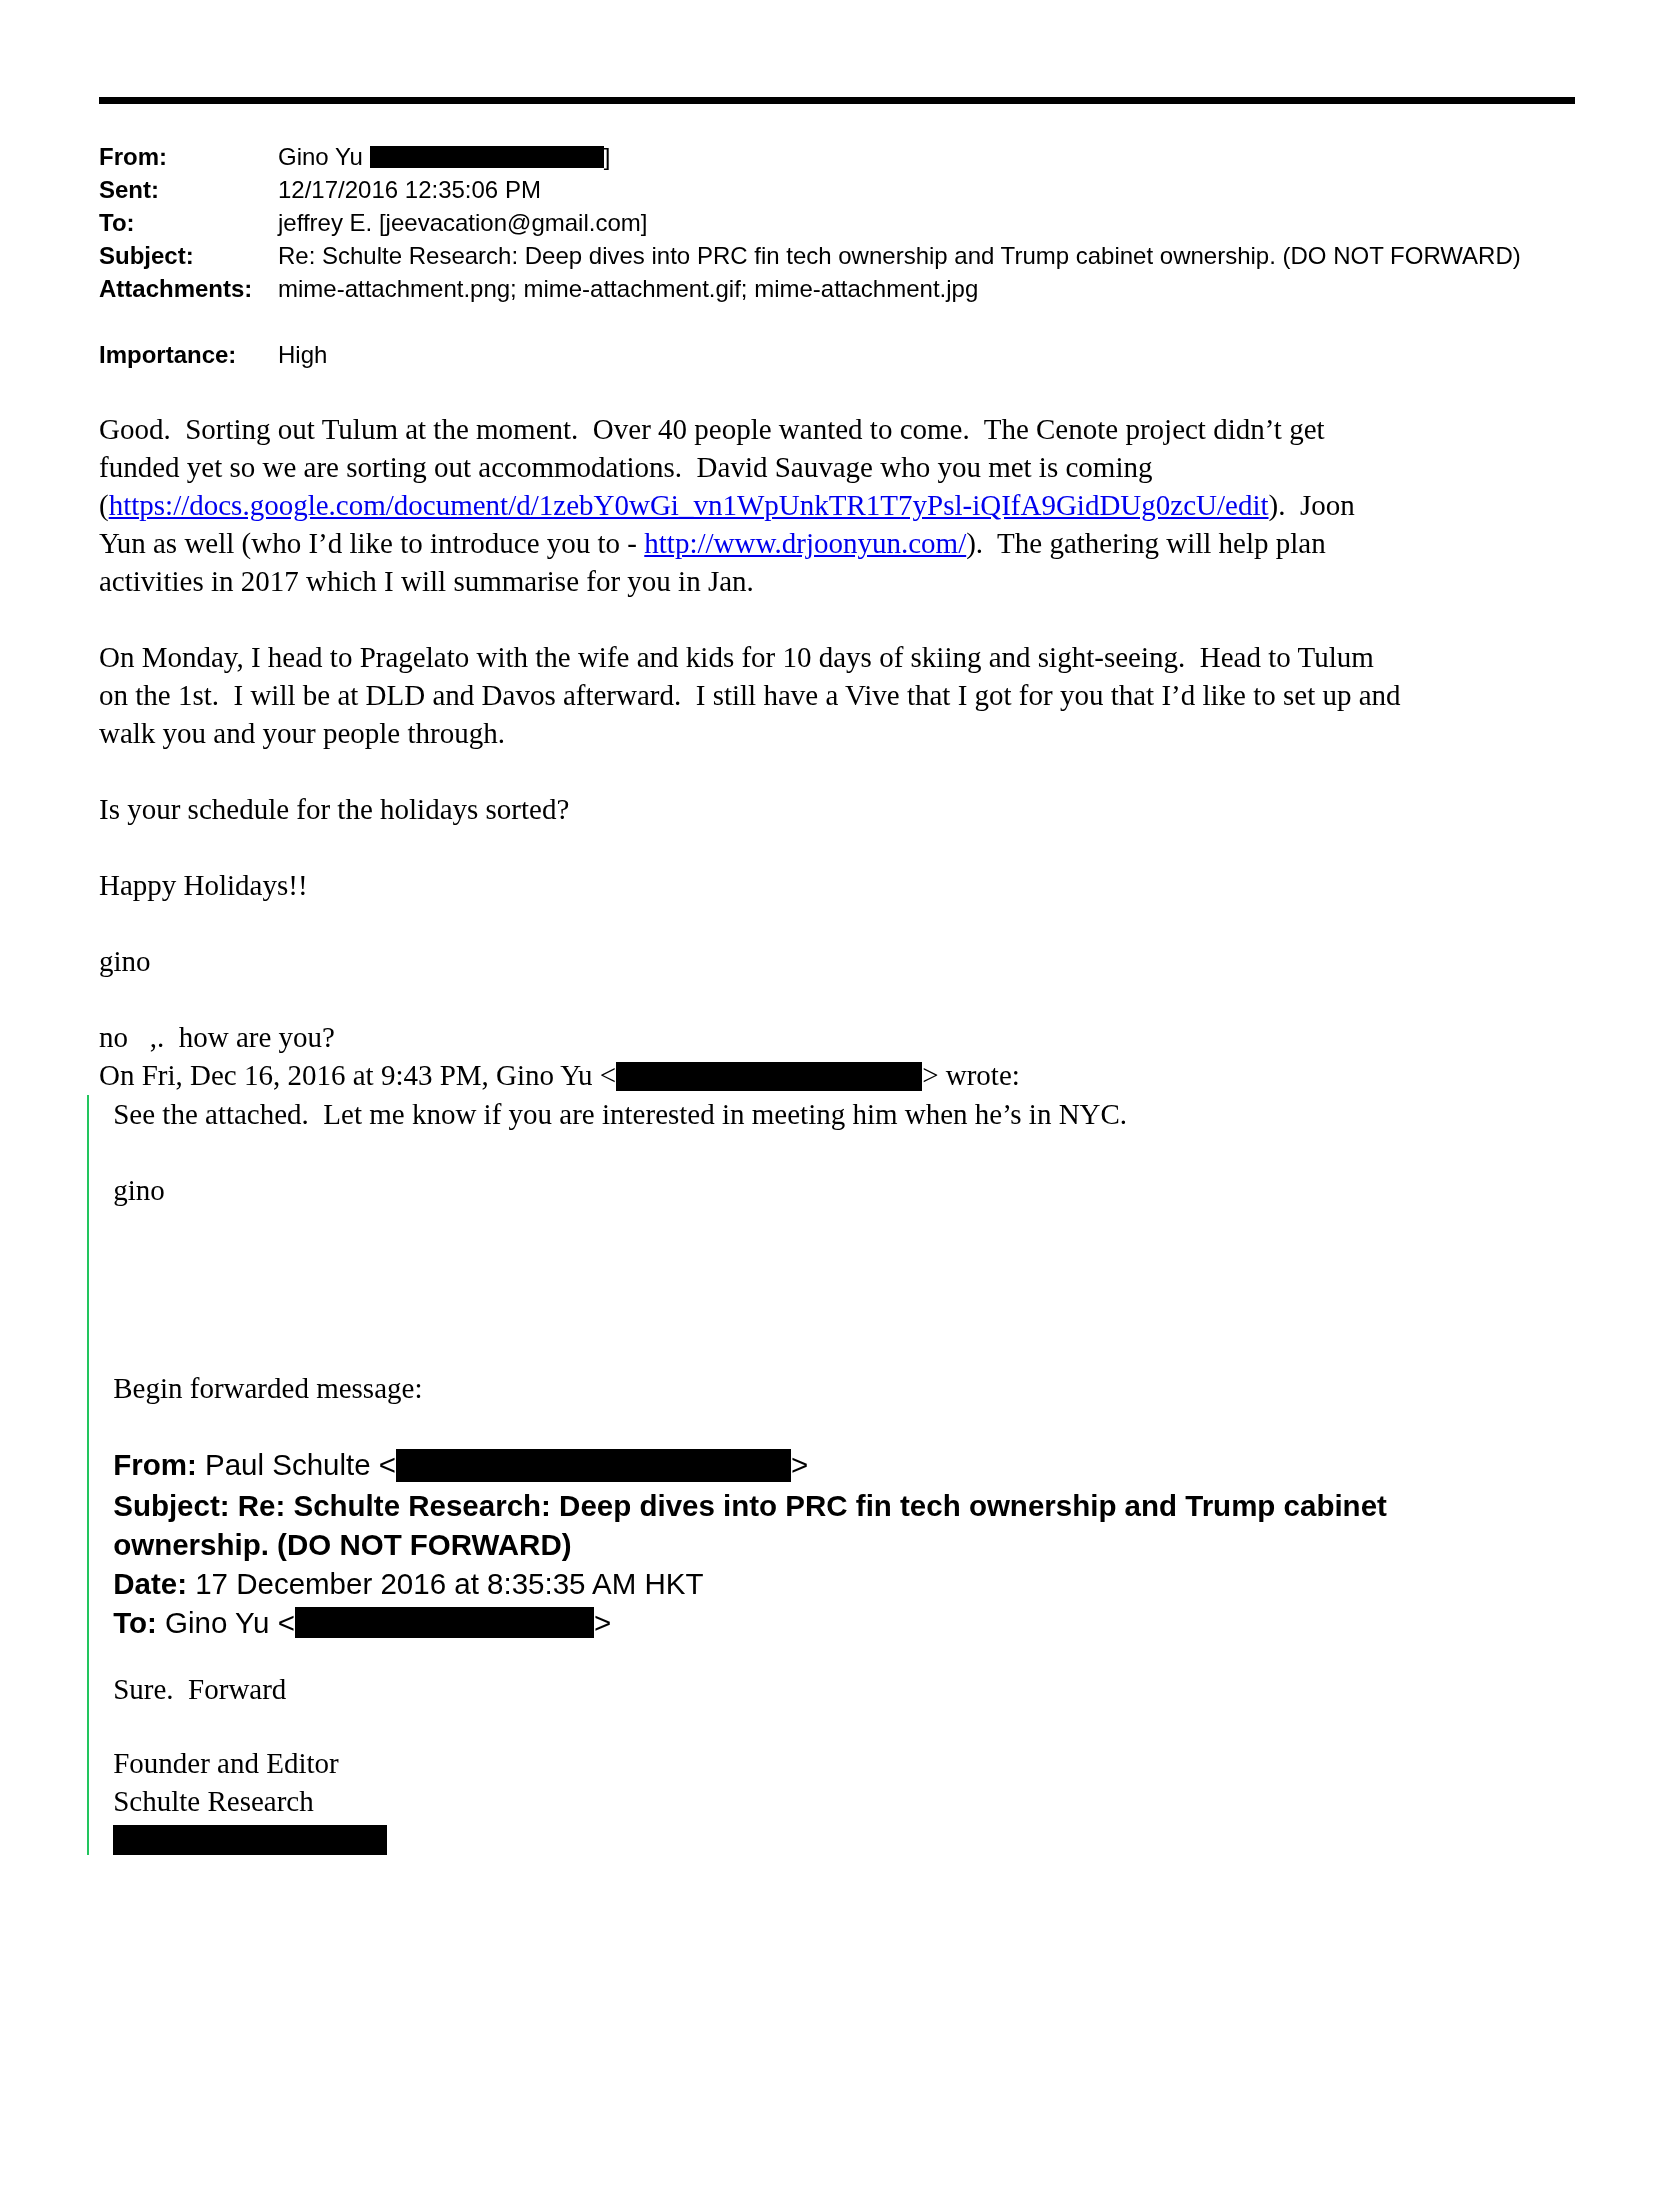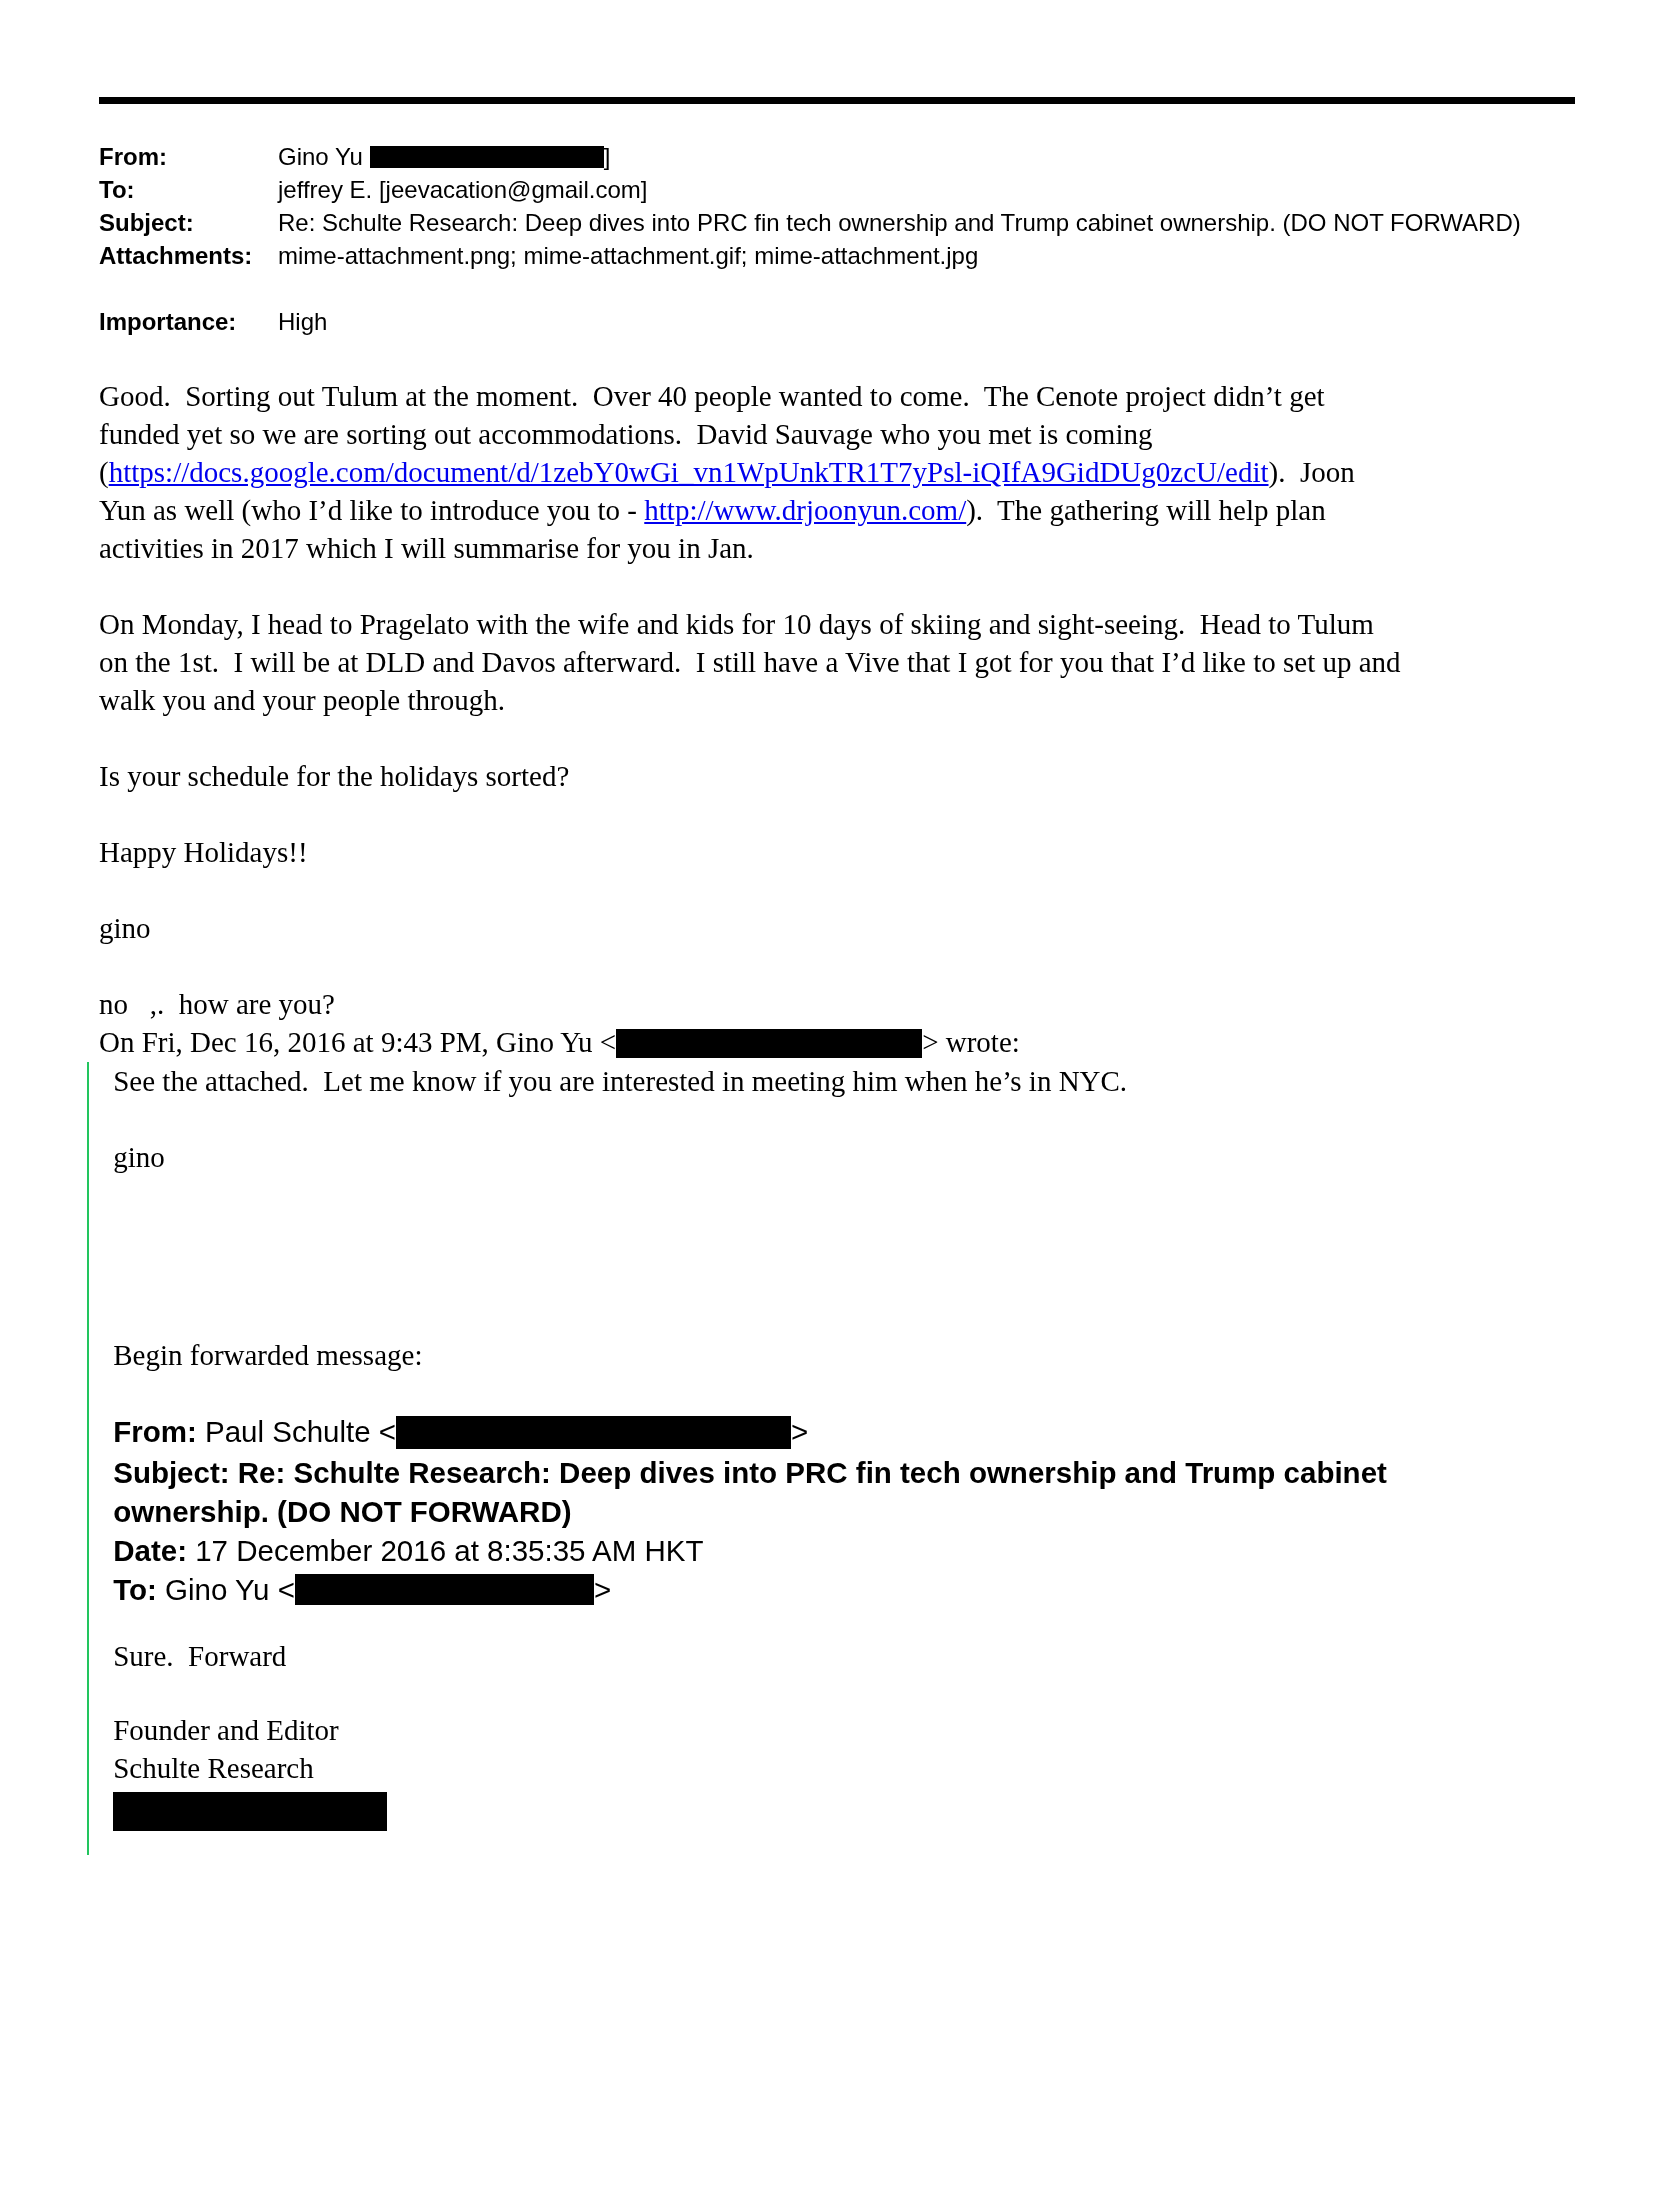--- a/index.html
+++ b/index.html
@@ -74,20 +74,23 @@
 
 <div class="page">
 
   <div class="top-rule"></div>
 
   <div class="hdr">
     <div class="hrow">
       <span class="hlabel">From:</span><span class="hvalue"><span>Gino Yu </span><span class="redact" style="width: 234px; height: 22px;"></span><span>]</span></span>
     </div>
     <div class="hrow">
+      <span class="hlabel">Sent:</span><span class="hvalue"><span>12/17/2016 12:35:06 PM</span></span>
+    </div>
+    <div class="hrow">
       <span class="hlabel">To:</span><span class="hvalue"><span>jeffrey E. [jeevacation@gmail.com]</span></span>
     </div>
     <div class="hrow">
       <span class="hlabel">Subject:</span><span class="hvalue"><span>Re: Schulte Research: Deep dives into PRC fin tech ownership and Trump cabinet ownership. (DO NOT FORWARD)</span></span>
     </div>
     <div class="hrow">
       <span class="hlabel">Attachments:</span><span class="hvalue"><span>mime-attachment.png; mime-attachment.gif; mime-attachment.jpg</span></span>
     </div>
     <div class="hrow importance-row">
       <span class="hlabel">Importance:</span><span class="hvalue"><span>High</span></span>

